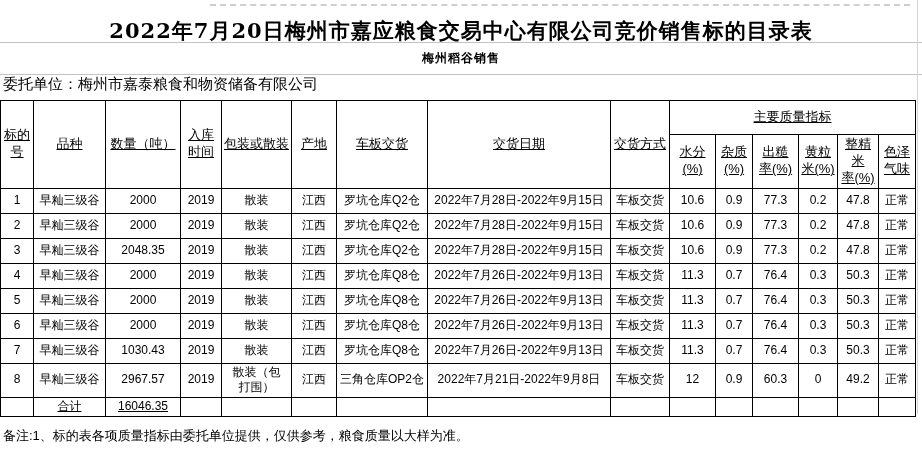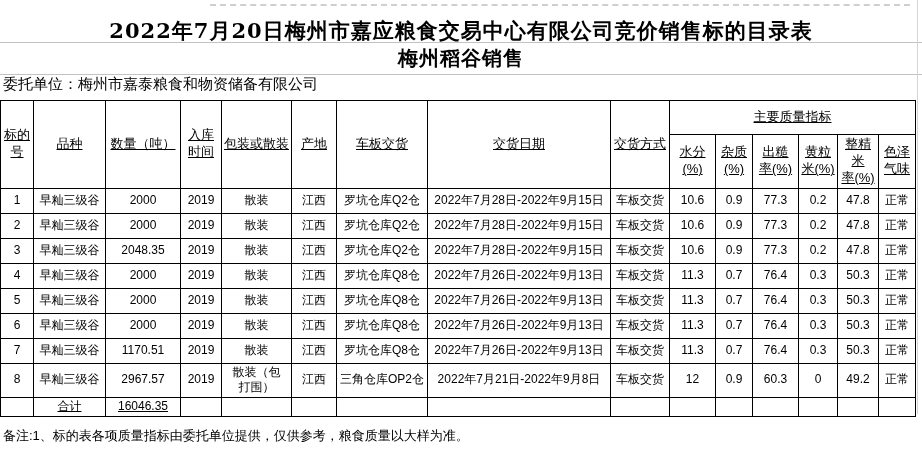--- a/index.html
+++ b/index.html
@@ -26,21 +26,21 @@
   .page-title {
     font-family:"DejaVu Serif", serif;
     font-size:21px; font-weight:bold; letter-spacing:1px; white-space:nowrap;
   }
   .subtitle-band {
     height:32px; border-bottom:1px solid #c3c3c3;
     display:flex; align-items:center; justify-content:center;
   }
   .page-subtitle {
     font-family:"DejaVu Serif", serif;
-    font-size:20px; font-weight:bold; letter-spacing:1px;
+    font-size:12px; font-weight:bold; letter-spacing:1px;
   }
   .entrust-band {
     height:25px; display:flex; padding-left:3px;
     font-size:15px;
   }
 
   table.lots {
     border-collapse:collapse; table-layout:fixed; width:916px;
   }
   table.lots th, table.lots td {
@@ -225,21 +225,21 @@
     <td>11.3</td>
     <td>0.7</td>
     <td>76.4</td>
     <td>0.3</td>
     <td>50.3</td>
     <td>正常</td>
   </tr>
         <tr>
     <td>7</td>
     <td>早籼三级谷</td>
-    <td>1170.51</td>
+    <td>1030.43</td>
     <td>2019</td>
     <td>散装</td>
     <td>江西</td>
     <td>罗坑仓库Q8仓</td>
     <td>2022年7月26日-2022年9月13日</td>
     <td>车板交货</td>
     <td>11.3</td>
     <td>0.7</td>
     <td>76.4</td>
     <td>0.3</td>

